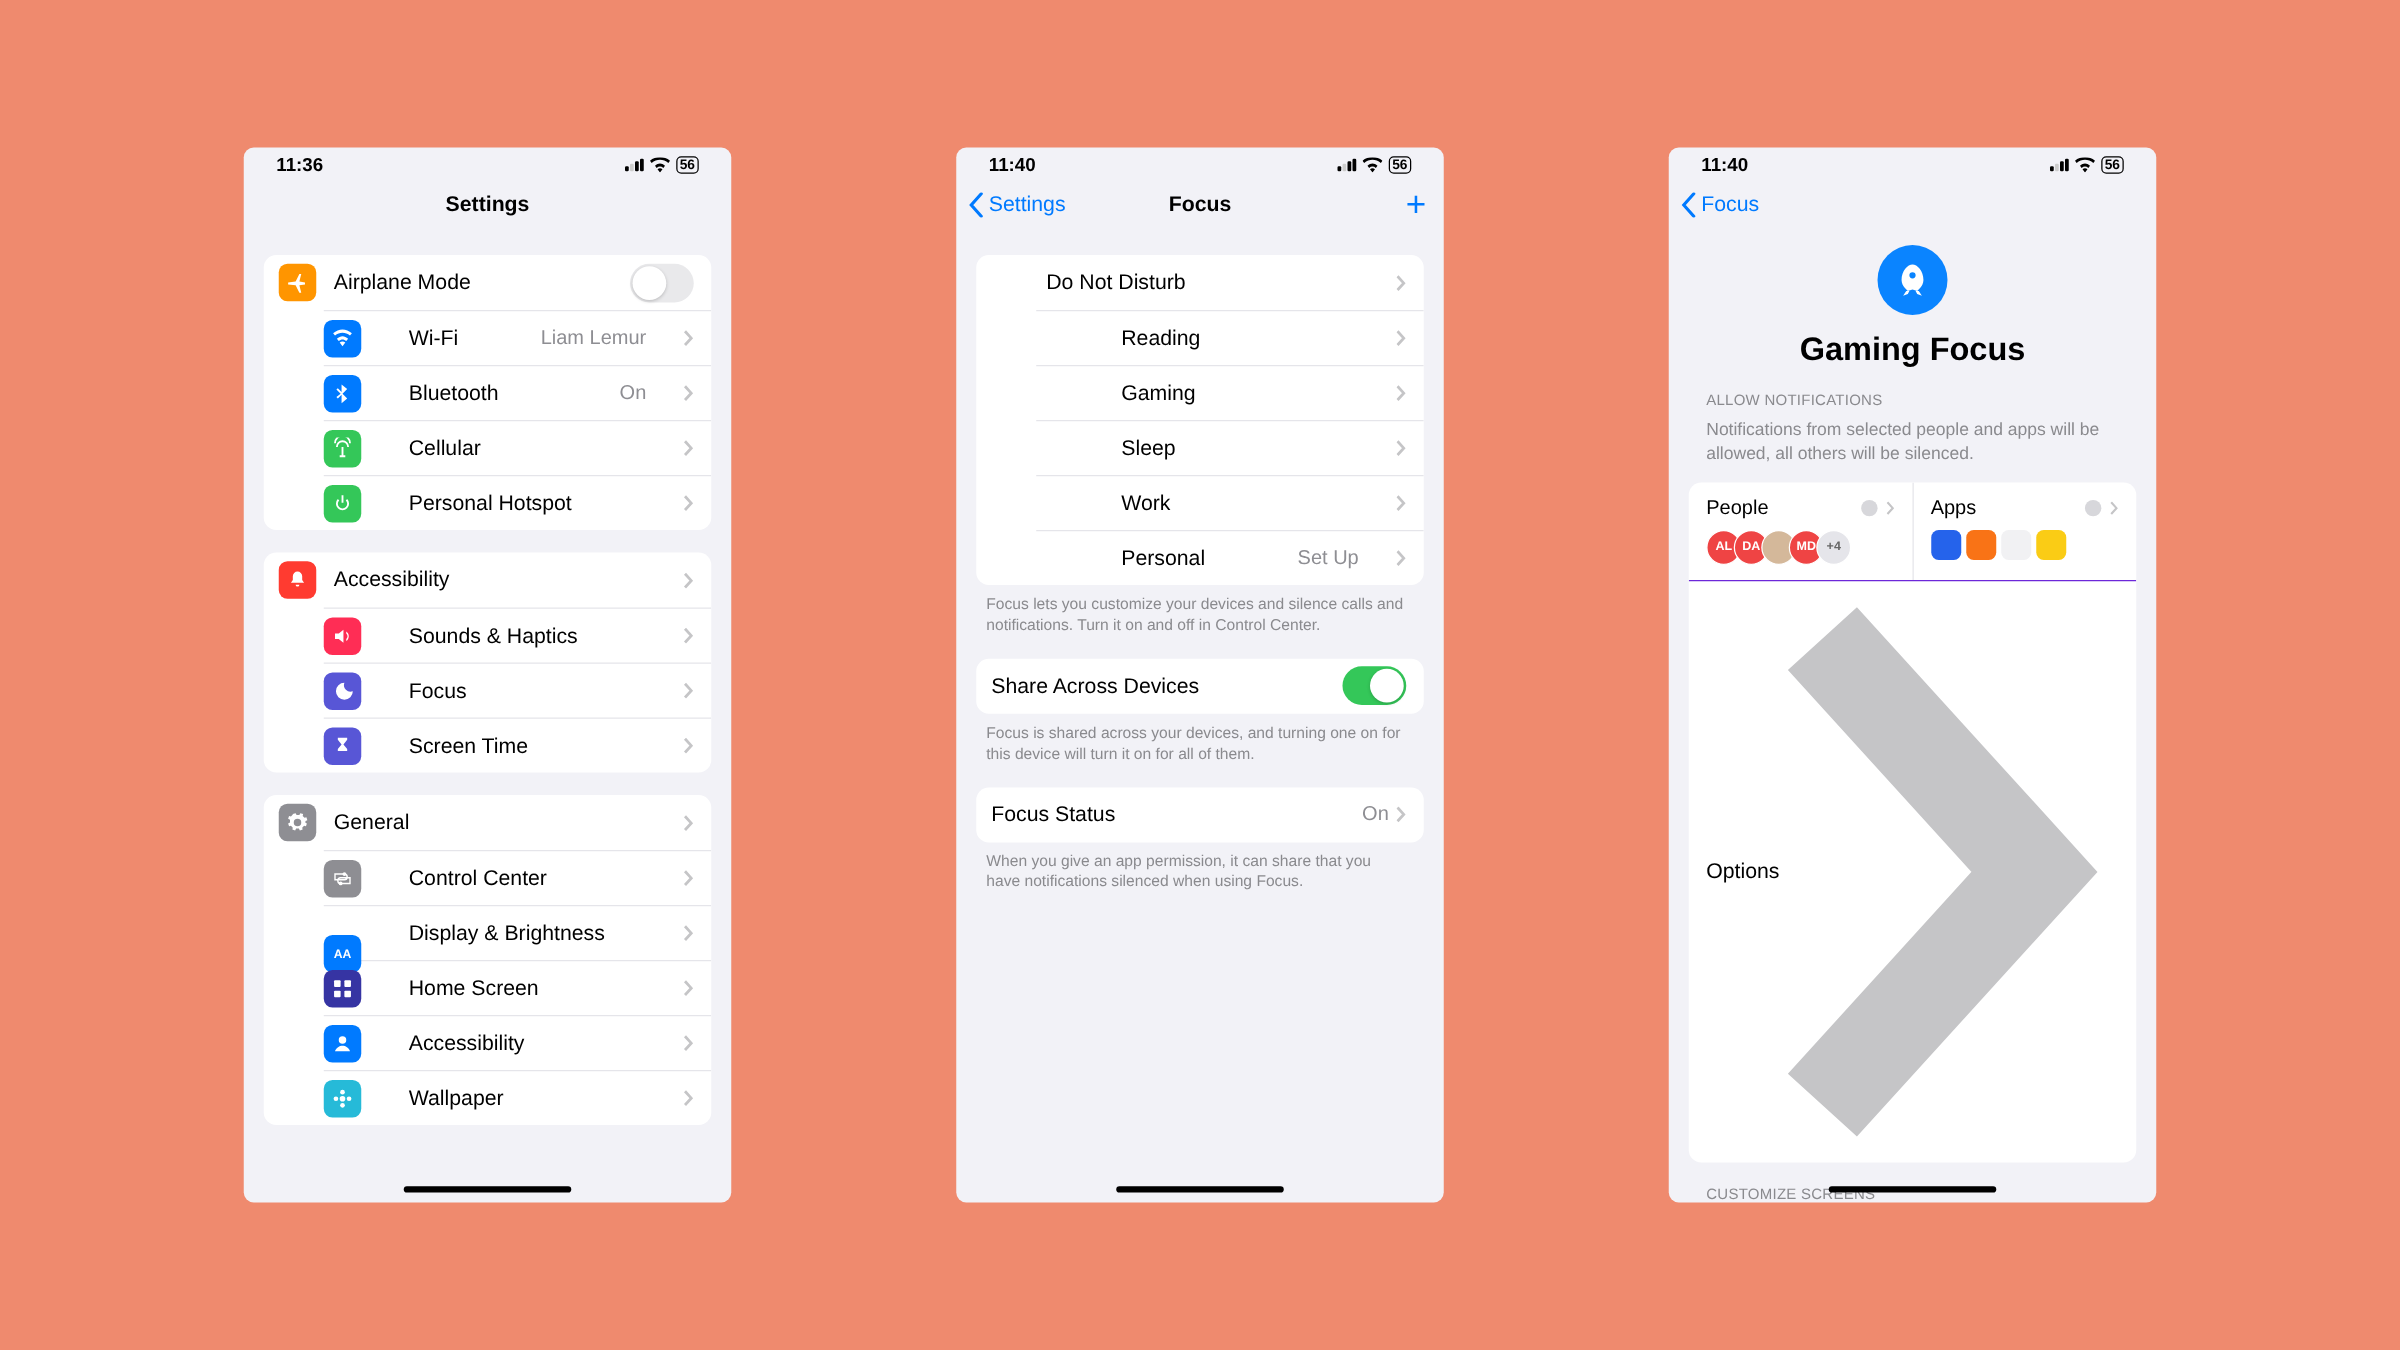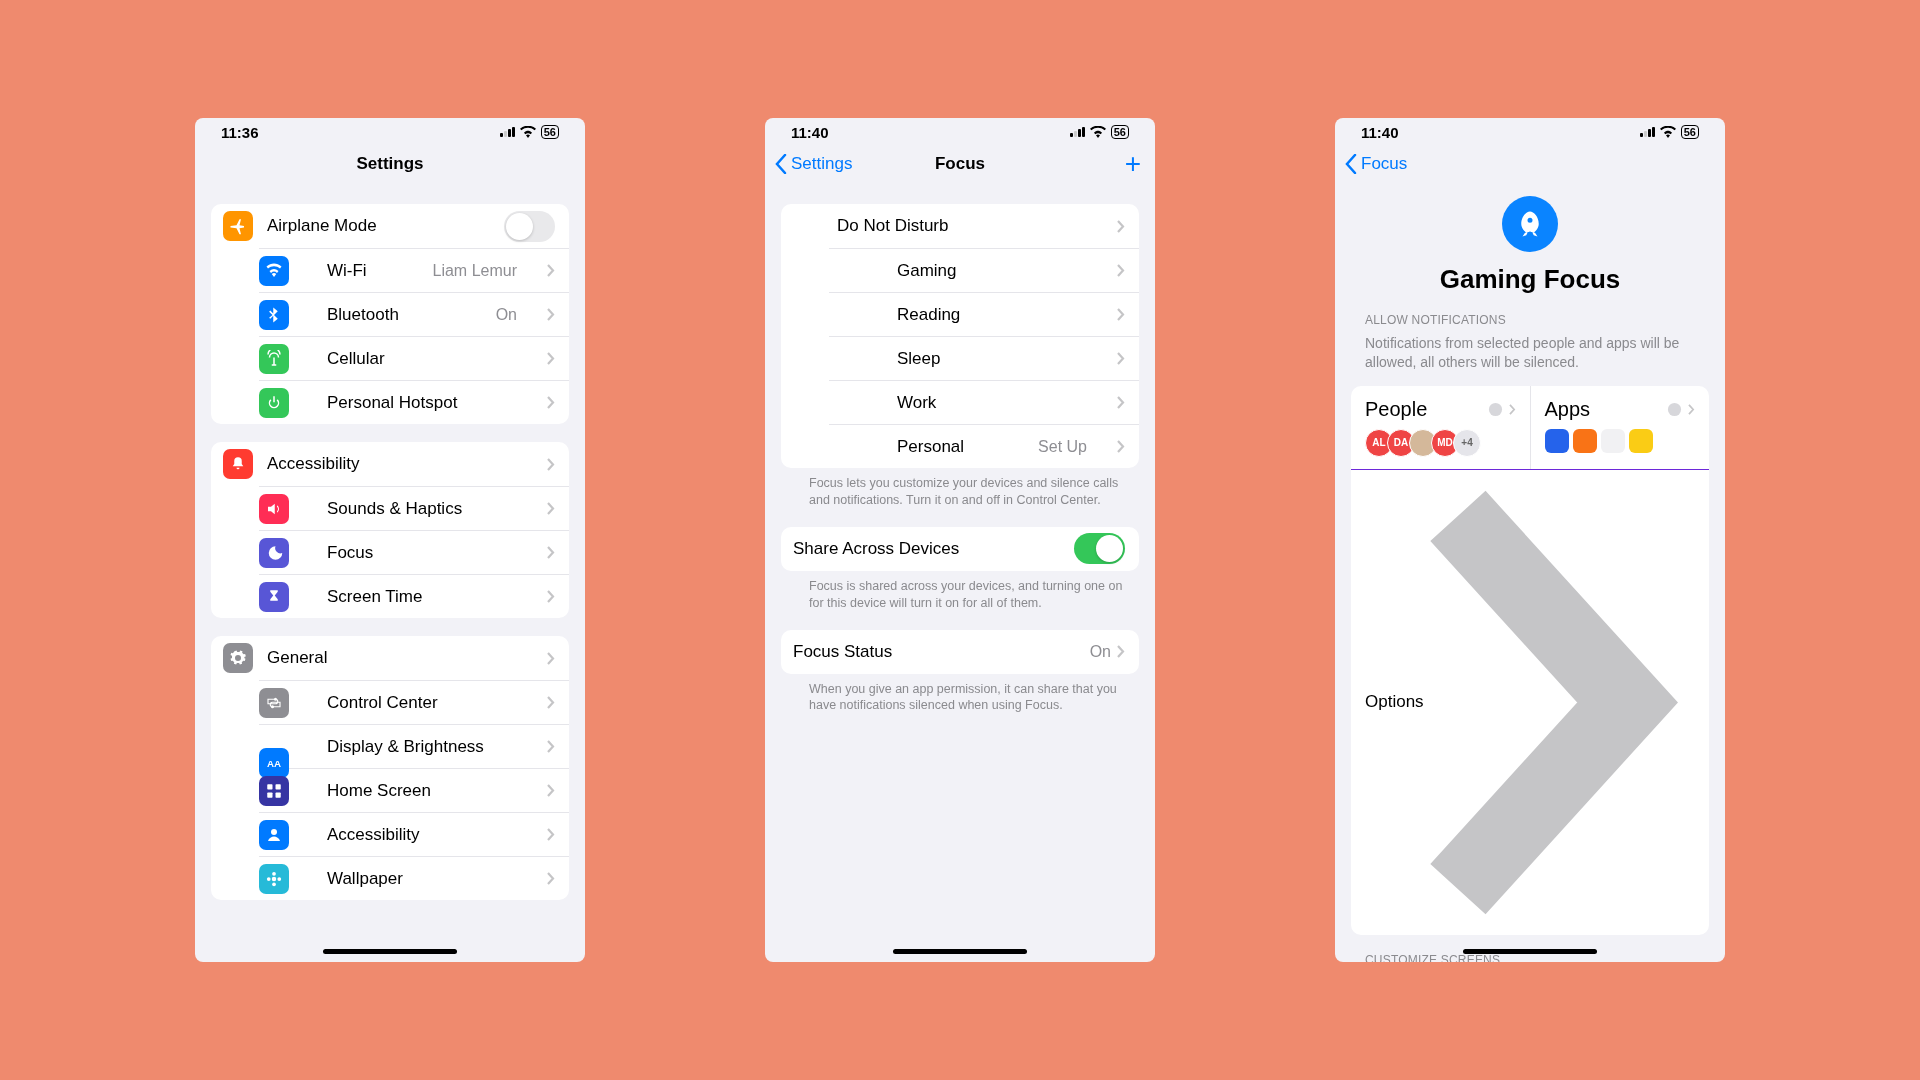--- a/index.html
+++ b/index.html
@@ -69,21 +69,21 @@
   width:51px; height:31px; border-radius:16px; background:#e9e9eb;
   position:relative;
 }
 .toggle::after {
   content:""; position:absolute; width:27px; height:27px; background:#fff;
   border-radius:50%; top:2px; left:2px; box-shadow:0 1px 3px rgba(0,0,0,.2);
 }
 .toggle.on { background:#34c759; }
 .toggle.on::after { left:22px; }
 .footer-text {
-  font-size: 12.5px; color:#8a8a8e; padding: 7px 30px 0 44px; line-height:1.35;
+  font-size: 12.5px; color:#8a8a8e; padding: 7px 30px 0 24px; line-height:1.35;
 }
 .header-text {
   font-size: 12px; color:#8a8a8e; padding: 18px 30px 5px 30px;
   text-transform: uppercase; letter-spacing:.2px;
 }
 .header-sub {
   font-size: 14px; color:#8a8a8e; padding: 2px 30px 6px 30px; line-height:1.35;
 }
 .home-indicator {
   position:absolute; bottom:8px; left:50%; transform:translateX(-50%);
@@ -101,21 +101,21 @@
 .hero-icon svg { width:30px; height:30px; fill:#fff; }
 .hero-title { font-size:26px; font-weight:700; margin-top:12px; }
 .notif-card {
   margin:8px 16px 0 16px; background:#fff; border-radius:10px; overflow:hidden;
 }
 .notif-split { display:flex; }
 .notif-col {
   flex:1; padding:12px 14px; position:relative;
 }
 .notif-col + .notif-col { border-left:1px solid #e5e5ea; }
-.notif-col .col-title { font-size:20px; font-weight:500; margin-bottom:8px; display:flex; align-items:center; justify-content:space-between;}
+.notif-col .col-title { font-size:16px; font-weight:500; margin-bottom:8px; display:flex; align-items:center; justify-content:space-between;}
 .col-title .gear { width:15px; height:15px; }
 .col-title .gear circle{fill:#d7d7db}
 .col-title .mini-chev { width:7px; height:11px; margin-left:6px;}
 .avatar-row { display:flex; align-items:center; }
 .avatar {
   width:28px; height:28px; border-radius:50%; background:#ef4444;
   display:flex; align-items:center; justify-content:center;
   color:#fff; font-size:10px; font-weight:600;
   margin-left:-6px; border:1.5px solid #fff;
 }
@@ -372,36 +372,36 @@
               <path d="M14 3a9 9 0 109 9 7 7 0 01-9-9z"></path>
             </svg>
           </span>
           <span class="label">Do Not Disturb</span>
           <svg class="chev" viewBox="0 0 8 13">
             <path d="M1 1l5 5.5L1 12"></path>
           </svg>
         </div>
         <div class="row">
           <span class="icon" style="background: transparent;">
+            <svg viewBox="0 0 24 24" fill="#ff9500">
+              <rect x="5" y="4" width="14" height="16" rx="1"></rect>
+            </svg>
+          </span>
+          <span class="label">Reading</span>
+          <svg class="chev" viewBox="0 0 8 13">
+            <path d="M1 1l5 5.5L1 12"></path>
+          </svg>
+        </div>
+        <div class="row">
+          <span class="icon" style="background: transparent;">
             <svg viewBox="0 0 24 24" fill="#0a84ff">
               <path d="M12 2c3 0 7 4 7 10 0 2-1 4-2 5l-2 2-3-1-3 1-2-2c-1-1-2-3-2-5 0-6 4-10 7-10zm0 5a2 2 0 100 4 2 2 0 000-4z"></path>
             </svg>
           </span>
           <span class="label">Gaming</span>
-          <svg class="chev" viewBox="0 0 8 13">
-            <path d="M1 1l5 5.5L1 12"></path>
-          </svg>
-        </div>
-        <div class="row">
-          <span class="icon" style="background: transparent;">
-            <svg viewBox="0 0 24 24" fill="#ff9500">
-              <rect x="5" y="4" width="14" height="16" rx="1"></rect>
-            </svg>
-          </span>
-          <span class="label">Reading</span>
           <svg class="chev" viewBox="0 0 8 13">
             <path d="M1 1l5 5.5L1 12"></path>
           </svg>
         </div>
         <div class="row">
           <span class="icon" style="background: transparent;">
             <svg viewBox="0 0 24 24" fill="#2fd8c1">
               <path d="M3 8v10h2v-3h14v3h2V12a4 4 0 00-4-4H3zm3 1a2 2 0 110 4 2 2 0 010-4z"></path>
             </svg>
           </span>

